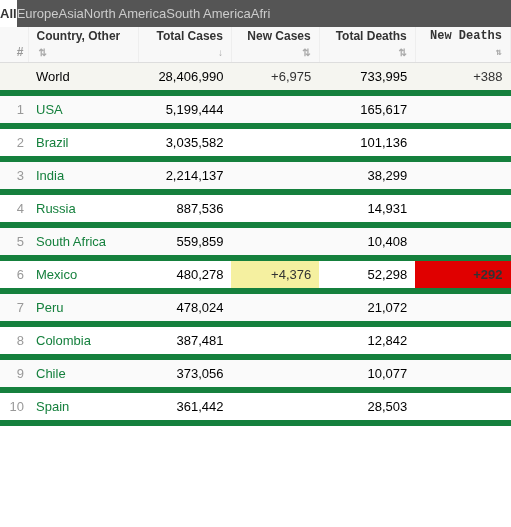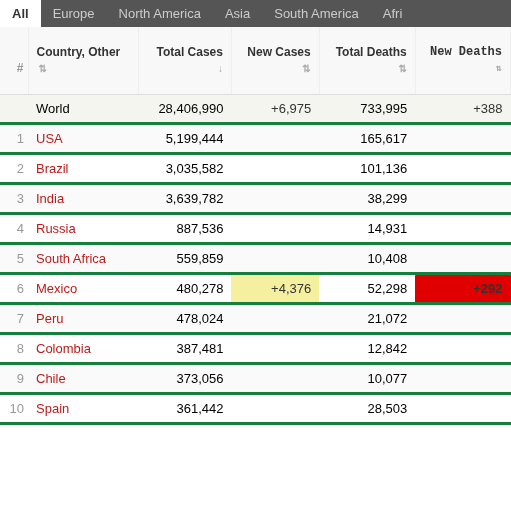--- a/index.html
+++ b/index.html
@@ -6,41 +6,41 @@
     body { font-family: Arial, sans-serif; font-size: 13px; background: #fff; width: 511px; }
 
     
     .tabs {
       display: flex;
       background: #555;
       color: #ccc;
       font-size: 13px;
     }
     .tab {
-      padding: 6px 12px;
+      padding: 6px 0;
       cursor: pointer;
       white-space: nowrap;
     }
     .tab.active {
       background: #fff;
       color: #333;
       font-weight: bold;
     }
 
     
     table {
       width: 100%;
       border-collapse: collapse;
       font-size: 13px;
     }
     thead tr {
       background: #f8f8f8;
     }
     thead th {
-      padding: 18px 8px;
+      padding: 2px 8px;
       text-align: left;
       border-bottom: 1px solid #ddd;
       border-right: 1px solid #eee;
       color: #333;
       font-weight: 600;
       line-height: 1.3;
       vertical-align: bottom;
       font-size: 12px;
     }
     thead th .sort-icon {
@@ -49,21 +49,21 @@
       margin-left: 2px;
     }
     .col-num { width: 28px; color: #999; text-align: right; padding-right: 4px; }
     .col-country { min-width: 100px; }
     .col-total-cases { min-width: 90px; text-align: right; }
     .col-new-cases { min-width: 70px; text-align: right; }
     .col-total-deaths { min-width: 80px; text-align: right; }
     .col-new-deaths { min-width: 70px; text-align: right; font-family: Liberation Mono, monospace; }
 
     tbody tr {
-      border-bottom: 3px solid #15803d;
+      border-bottom: 6px solid #15803d;
     }
     tbody tr:nth-child(even) {
       background: #fafafa;
     }
     tbody tr.world-row {
       background: #f5f5f0;
       font-weight: normal;
     }
     tbody td {
       padding: 6px 8px;
@@ -71,21 +71,21 @@
     }
     tbody td.num-col {
       color: #999;
       text-align: right;
       padding-right: 4px;
     }
     tbody td.right {
       text-align: right;
     }
     a {
-      color: #b91c1c;
+      color: #15803d;
       text-decoration: none;
     }
 
     .highlight-yellow {
       background: #f5f0a0 !important;
       color: #333;
     }
     .highlight-red {
       background: #e00000 !important;
       color: #fff;
@@ -98,22 +98,22 @@
     .new-deaths-val {
       color: #333;
     }
   </style>
 </head>
 <body>
 
 <div class="tabs">
   <div class="tab active">All</div>
   <div class="tab">Europe</div>
+  <div class="tab">Asia</div>
   <div class="tab">North America</div>
-  <div class="tab">Asia</div>
   <div class="tab">South America</div>
   <div class="tab">Afri</div>
 </div>
 
 <table>
   <thead>
     <tr>
       <th class="col-num">
         <span>#</span>
       </th>
@@ -162,21 +162,21 @@
         <td class="num-col">2</td>
         <td><a href="#">Brazil</a></td>
         <td class="right">3,035,582</td>
         <td class="right new-cases-val"></td>
         <td class="right">101,136</td>
         <td class="right new-deaths-val"></td>
       </tr>
       <tr>
         <td class="num-col">3</td>
         <td><a href="#">India</a></td>
-        <td class="right">3,639,782</td>
+        <td class="right">2,214,137</td>
         <td class="right new-cases-val"></td>
         <td class="right">38,299</td>
         <td class="right new-deaths-val"></td>
       </tr>
       <tr>
         <td class="num-col">4</td>
         <td><a href="#">Russia</a></td>
         <td class="right">887,536</td>
         <td class="right new-cases-val"></td>
         <td class="right">14,931</td>

